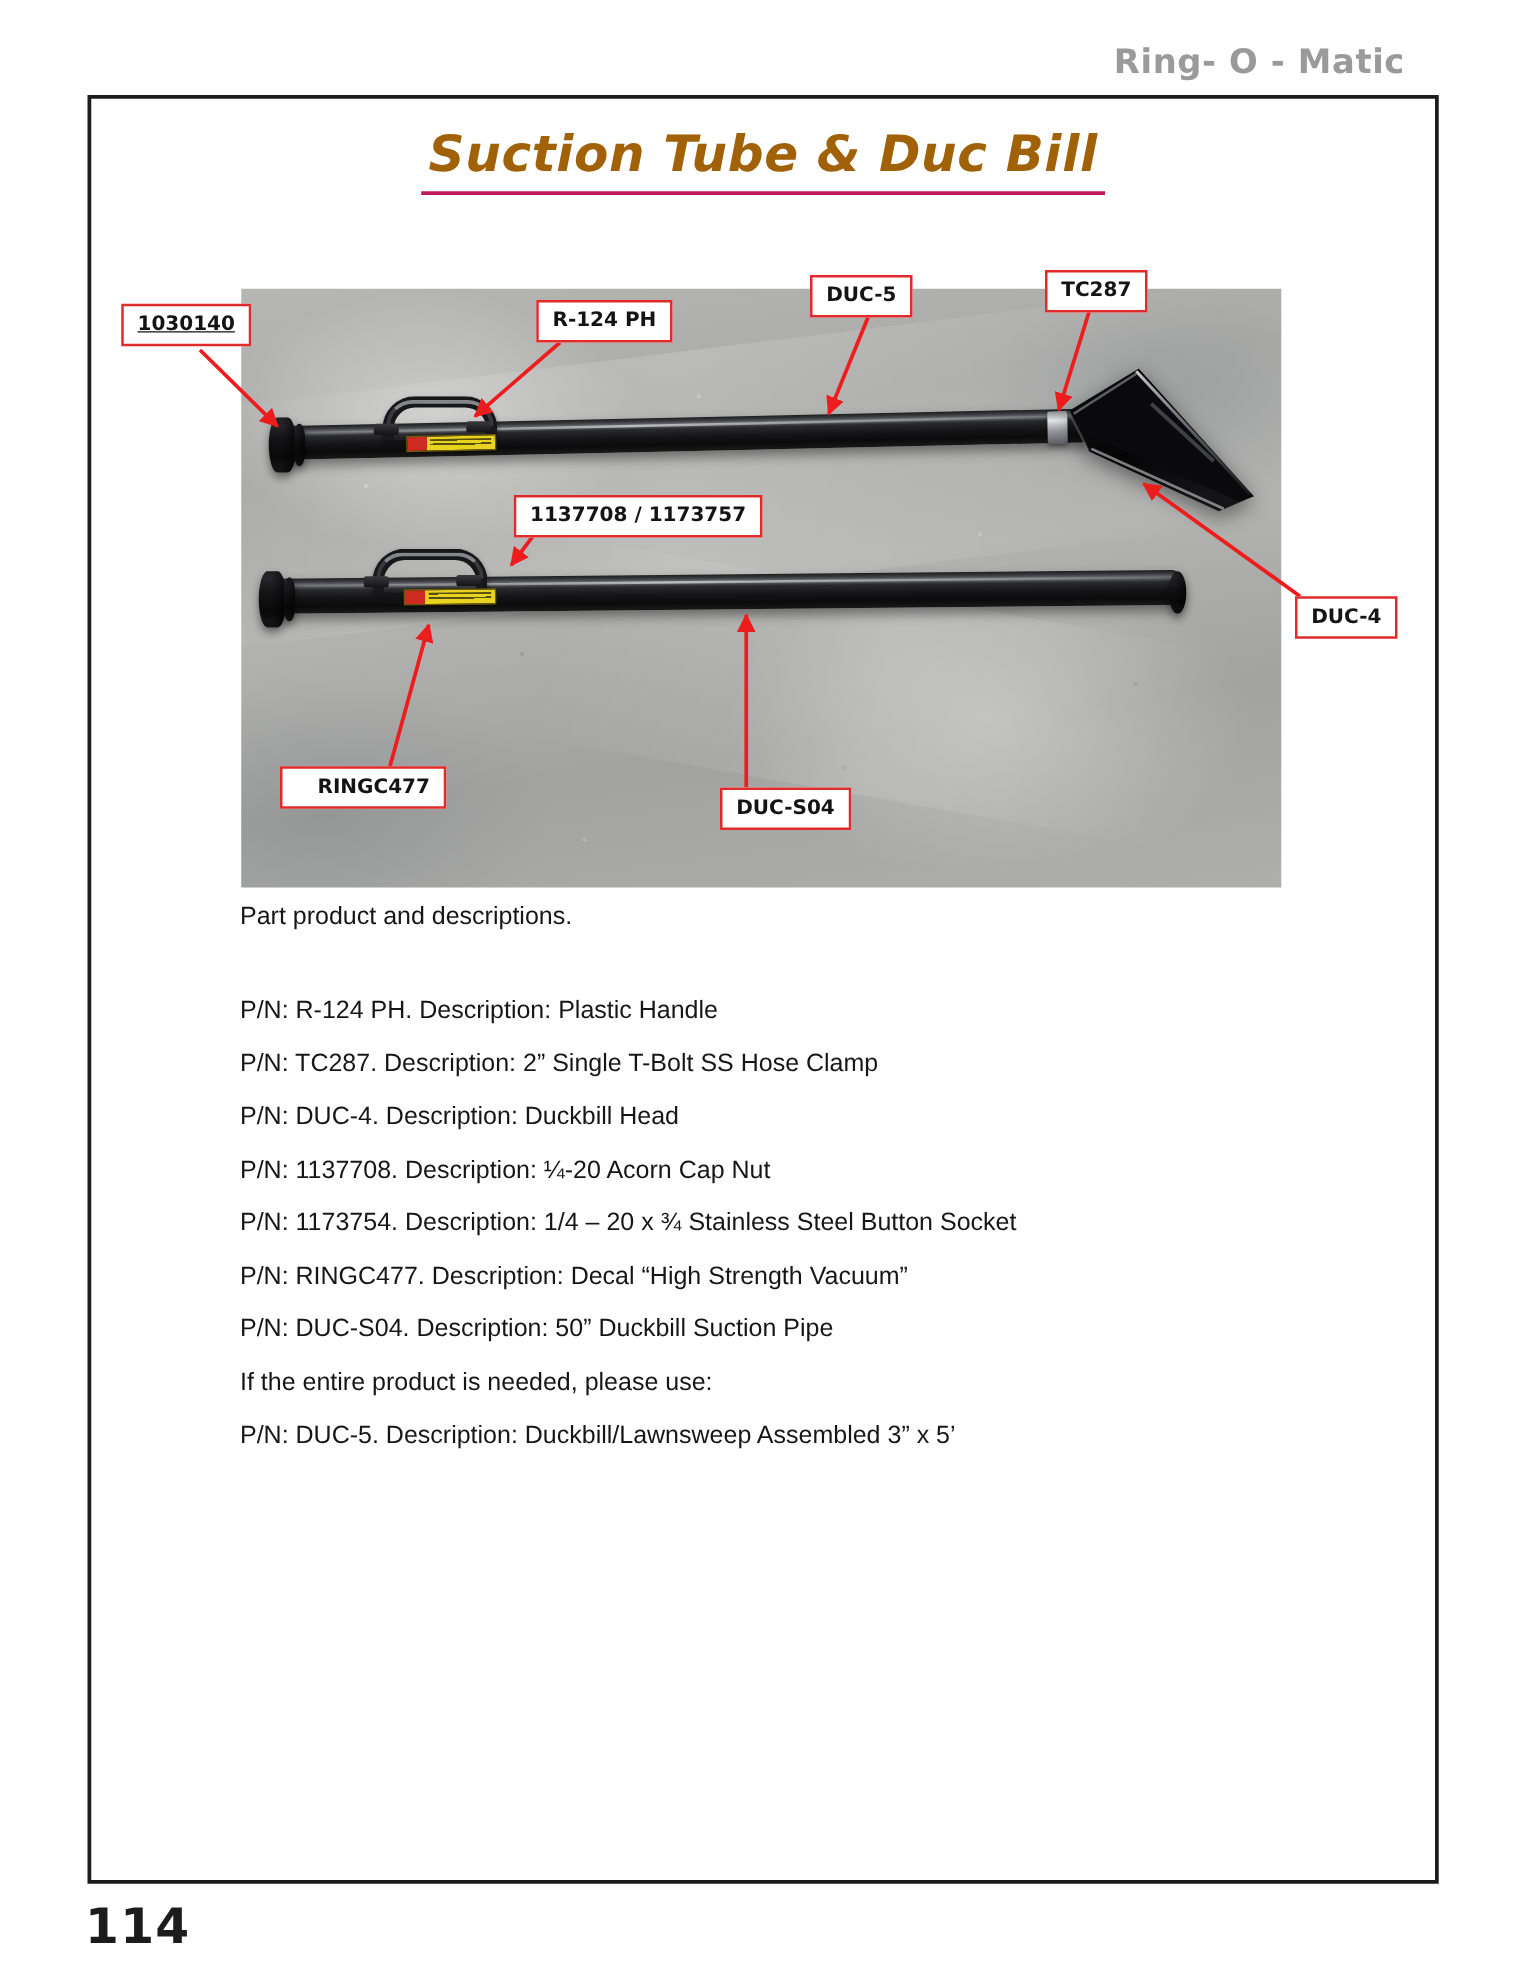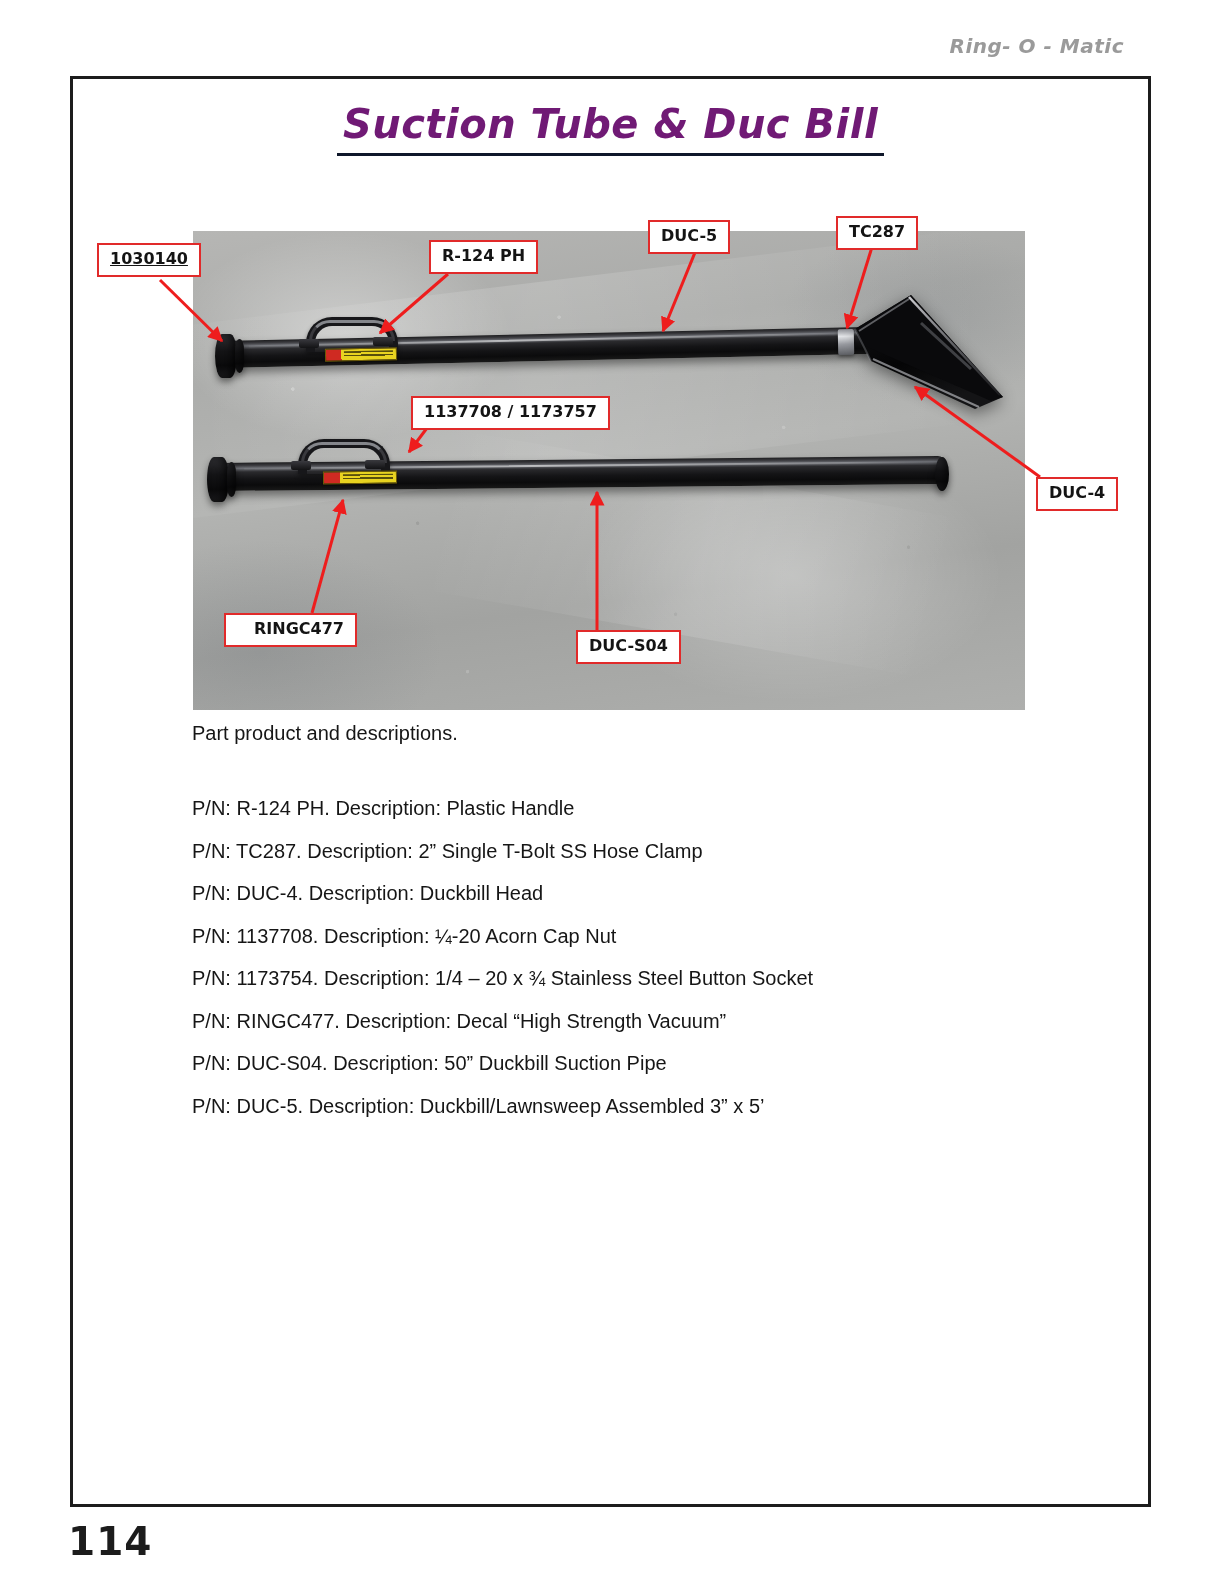--- a/index.html
+++ b/index.html
@@ -14,23 +14,22 @@
     font-family: "Liberation Sans", sans-serif;
     -webkit-font-smoothing: antialiased;
   }
 
   
   .page-header {
     position: absolute;
     top: 34px;
     right: 100px;
     font-family: "DejaVu Sans", sans-serif;
-    font-size: 20px;
+    font-size: 27px;
     font-weight: bold;
-    font-style: italic;
     color: #9a9a9a;
     letter-spacing: 0.5px;
     white-space: nowrap;
   }
 
   .page-frame {
     position: absolute;
     left: 70px;
     top: 76px;
     width: 1081px;
@@ -57,24 +56,24 @@
     top: 101px;
     width: 1081px;
     text-align: center;
   }
   .title-text {
     display: inline-block;
     font-family: "DejaVu Sans", sans-serif;
     font-size: 40px;
     font-weight: bold;
     font-style: italic;
-    color: #701a75;
+    color: #a16207;
     letter-spacing: 0.5px;
     padding: 0 6px 6px 6px;
-    border-bottom: 3px solid #0f172a;
+    border-bottom: 3px solid #be185d;
   }
 
   
   .photo {
     position: absolute;
     left: 193px;
     top: 231px;
     width: 832px;
     height: 479px;
     overflow: hidden;
@@ -353,16 +352,17 @@
 <div class="body-intro">Part product and descriptions.</div>
 
 <div class="spec-list">
   <div class="spec-line">P/N: R-124 PH. Description: Plastic Handle</div>
   <div class="spec-line">P/N: TC287. Description: 2” Single T-Bolt SS Hose Clamp</div>
   <div class="spec-line">P/N: DUC-4. Description: Duckbill Head</div>
   <div class="spec-line">P/N: 1137708. Description: ¼-20 Acorn Cap Nut</div>
   <div class="spec-line">P/N: 1173754. Description: 1/4 – 20 x ¾ Stainless Steel Button Socket</div>
   <div class="spec-line">P/N: RINGC477. Description: Decal “High Strength Vacuum”</div>
   <div class="spec-line">P/N: DUC-S04. Description: 50” Duckbill Suction Pipe</div>
+  <div class="spec-line">If the entire product is needed, please use:</div>
   <div class="spec-line">P/N: DUC-5. Description: Duckbill/Lawnsweep Assembled 3” x 5’</div>
 </div>
 
 <div class="page-number">114</div>
 
 </body></html>

